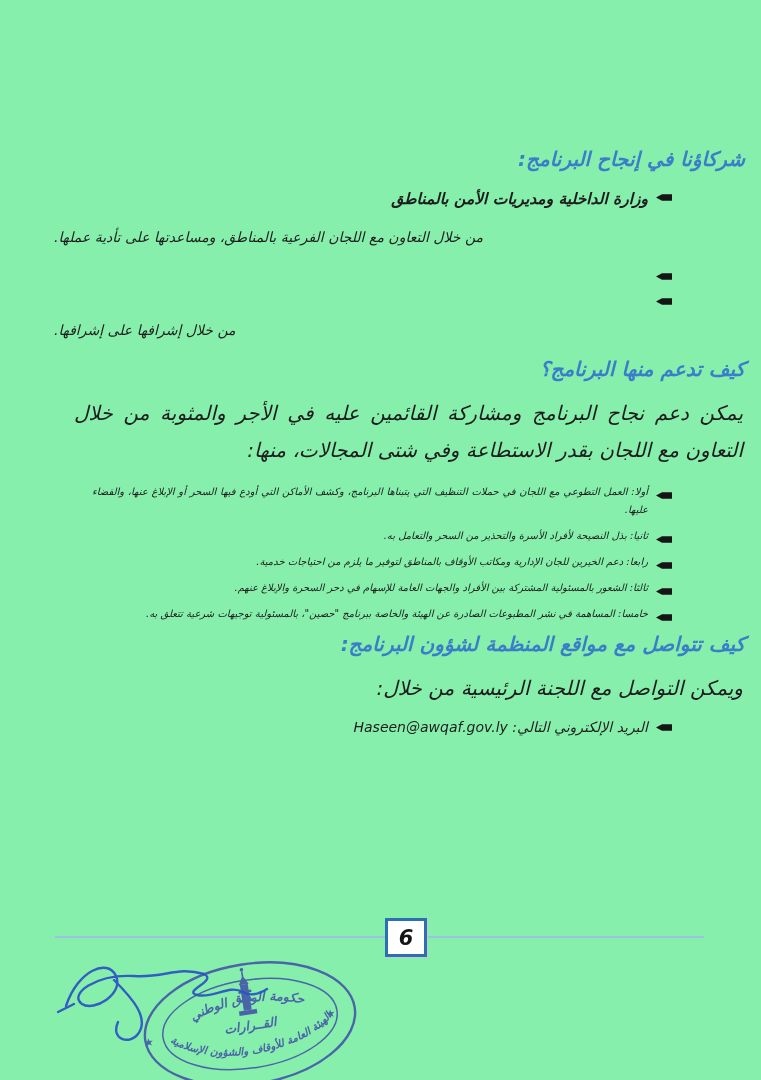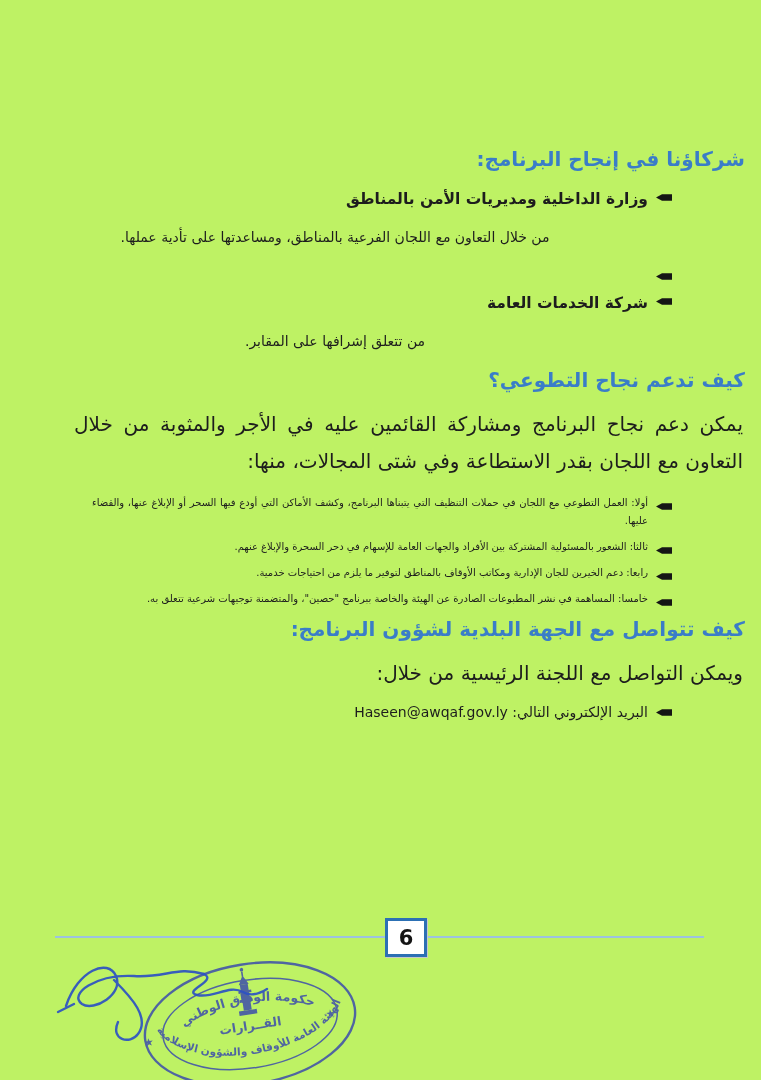--- a/index.html
+++ b/index.html
@@ -3,33 +3,33 @@
 <meta charset="utf-8">
 <style>
   html,body{margin:0;padding:0;}
   body{
     width:761px;height:1080px;position:relative;overflow:hidden;
     background:#ffffff;
     font-family:"DejaVu Sans", sans-serif;
     color:#1d1d1d;
     -webkit-font-smoothing:antialiased;
   }
-  .page{position:absolute;inset:0;background:#bef264;}
+  .page{position:absolute;inset:0;background:#86efac;font-style:italic;}
   .content{position:absolute;top:146px;right:16px;left:14px;direction:rtl;}
   h2.sec{
     font-size:20px;font-weight:bold;color:#3a7dc8;
     margin:0 0 12px 0;line-height:1.35;text-align:right;
   }
   .sec2{margin-top:26px;}
   .sec3{margin-top:30px;}
   
   .brow{display:grid;grid-template-columns:24px 1fr;align-items:start;margin:0 73px 8px 78px;}
   .brow .blt{margin-top:8px;}
   .p-title{font-size:15.5px;font-weight:bold;line-height:1.55;margin:2px 0 2px 0;}
-  .p-desc{font-size:14px;line-height:1.75;margin:12px 129px 14px 40px;text-align:center;}
+  .p-desc{font-size:14px;line-height:1.75;margin:12px 129px 14px 40px;text-align:left;}
   .intro{font-size:20px;line-height:1.85;margin:0 2px 14px 60px;text-align:justify;text-justify:inter-word;}
   .item-text{font-size:10px;line-height:1.8;text-align:justify;}
   .contact-label{font-size:14px;line-height:1.8;}
   .email{direction:ltr;unicode-bidi:embed;font-size:14px;color:#1d1d1d;text-decoration:none;}
   .blt svg{display:block;}
   
   .footer-line{position:absolute;height:2px;background:#9cc2e0;top:936px;}
   .fl-left{left:55px;width:330px;}
   .fl-right{left:428px;width:276px;}
   .pagebox{
@@ -69,64 +69,71 @@
             </svg>
         </span>
       </div>
 
       <div class="brow">
         <span class="blt">
           <svg width="16" height="9" viewBox="0 0 16 9">
               <path d="M16 1.3 H6 L0 4.5 L6 7.7 H16 Z" fill="#151515"></path>
             </svg>
         </span>
-        <div class="p-title">شركة الخدمات العامة</div>
       </div>
-      <div class="p-desc">من تتعلق إشرافها على المقابر.</div>
+      <div class="p-desc">من خلال إشرافها على إشرافها.</div>
     </div>
 
-    <h2 class="sec sec2">كيف تدعم نجاح التطوعي؟</h2>
+    <h2 class="sec sec2">كيف تدعم منها البرنامج؟</h2>
     <p class="intro">يمكن دعم نجاح البرنامج ومشاركة القائمين عليه في الأجر والمثوبة من خلال التعاون مع اللجان بقدر الاستطاعة وفي شتى المجالات، منها:</p>
 
     <div>
       <div class="brow">
         <span class="blt">
           <svg width="16" height="9" viewBox="0 0 16 9">
               <path d="M16 1.3 H6 L0 4.5 L6 7.7 H16 Z" fill="#151515"></path>
             </svg>
         </span>
         <div class="item-text">أولا: العمل التطوعي مع اللجان في حملات التنظيف التي يتبناها البرنامج، وكشف الأماكن التي أودع فيها السحر أو الإبلاغ عنها، والقضاء عليها.</div>
       </div>
       <div class="brow">
         <span class="blt">
           <svg width="16" height="9" viewBox="0 0 16 9">
               <path d="M16 1.3 H6 L0 4.5 L6 7.7 H16 Z" fill="#151515"></path>
             </svg>
         </span>
-        <div class="item-text">ثالثا: الشعور بالمسئولية المشتركة بين الأفراد والجهات العامة للإسهام في دحر السحرة والإبلاغ عنهم.</div>
+        <div class="item-text">ثانيا: بذل النصيحة لأفراد الأسرة والتحذير من السحر والتعامل به.</div>
       </div>
       <div class="brow">
         <span class="blt">
           <svg width="16" height="9" viewBox="0 0 16 9">
               <path d="M16 1.3 H6 L0 4.5 L6 7.7 H16 Z" fill="#151515"></path>
             </svg>
         </span>
         <div class="item-text">رابعا: دعم الخيرين للجان الإدارية ومكاتب الأوقاف بالمناطق لتوفير ما يلزم من احتياجات خدمية.</div>
       </div>
       <div class="brow">
         <span class="blt">
           <svg width="16" height="9" viewBox="0 0 16 9">
               <path d="M16 1.3 H6 L0 4.5 L6 7.7 H16 Z" fill="#151515"></path>
             </svg>
         </span>
-        <div class="item-text">خامسا: المساهمة في نشر المطبوعات الصادرة عن الهيئة والخاصة ببرنامج "حصين"، والمتضمنة توجيهات شرعية تتعلق به.</div>
+        <div class="item-text">ثالثا: الشعور بالمسئولية المشتركة بين الأفراد والجهات العامة للإسهام في دحر السحرة والإبلاغ عنهم.</div>
+      </div>
+      <div class="brow">
+        <span class="blt">
+          <svg width="16" height="9" viewBox="0 0 16 9">
+              <path d="M16 1.3 H6 L0 4.5 L6 7.7 H16 Z" fill="#151515"></path>
+            </svg>
+        </span>
+        <div class="item-text">خامسا: المساهمة في نشر المطبوعات الصادرة عن الهيئة والخاصة ببرنامج "حصين"، بالمسئولية توجيهات شرعية تتعلق به.</div>
       </div>
     </div>
 
-    <h2 class="sec sec3">كيف تتواصل مع الجهة البلدية لشؤون البرنامج:</h2>
+    <h2 class="sec sec3">كيف تتواصل مع مواقع المنظمة لشؤون البرنامج:</h2>
     <p class="intro" style="margin-bottom:4px;">ويمكن التواصل مع اللجنة الرئيسية من خلال:</p>
 
     <div>
       <div class="brow" style="margin-bottom:10px;margin-top:8px;">
         <span class="blt">
           <svg width="16" height="9" viewBox="0 0 16 9">
               <path d="M16 1.3 H6 L0 4.5 L6 7.7 H16 Z" fill="#151515"></path>
             </svg>
         </span>
         <div class="contact-label">

